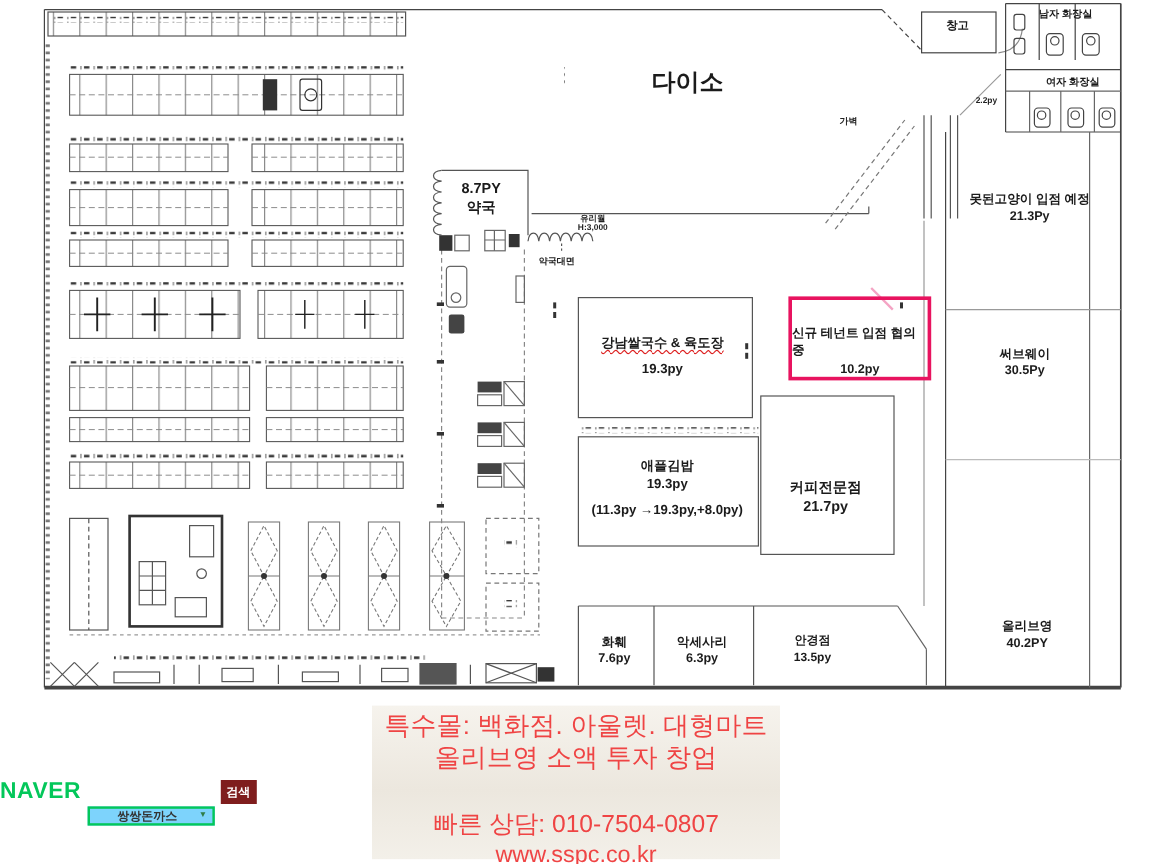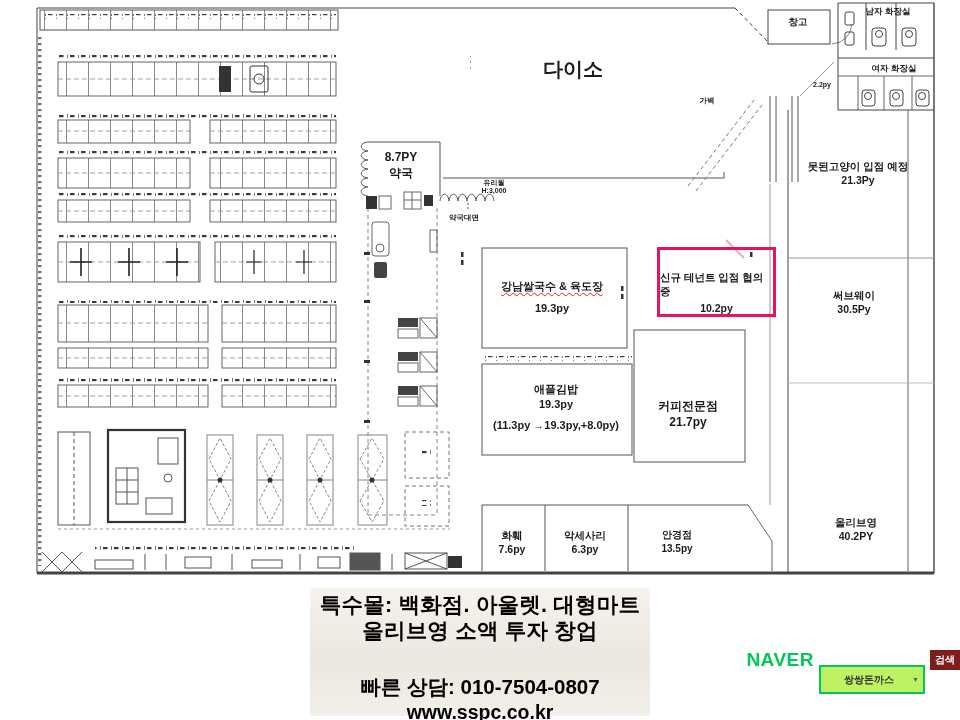--- a/index.html
+++ b/index.html
@@ -14,28 +14,28 @@
   .wavy{text-decoration:underline;text-decoration-style:wavy;text-decoration-color:#d22;
         text-decoration-thickness:1px;text-underline-offset:2px;}
   .hl-box{position:absolute;left:657px;top:247px;width:119px;height:70px;box-sizing:border-box;
           border:3px solid #e8135f;z-index:2;display:flex;flex-direction:column;
           align-items:center;justify-content:flex-end;gap:3px;}
   .hl-box .t1{font-size:10.5px;font-weight:bold;}
   .hl-box .t2{font-size:10.5px;font-weight:bold;}
   .banner{position:absolute;left:0;top:588px;width:960px;height:132px;text-align:center;z-index:4;}
   .banner-bg{position:absolute;left:310px;top:0;width:340px;height:128px;
              background:linear-gradient(180deg,#f6f3ed 0%,#ece7de 55%,#f3f0e9 100%);z-index:0;}
-  .bline{position:relative;z-index:1;font-weight:700;color:#000000;}
+  .bline{position:relative;z-index:1;font-weight:400;color:#ef4444;}
   .b1{font-size:21.5px;line-height:25px;padding-top:5px;letter-spacing:0.2px;}
   .b2{font-size:21.5px;line-height:25px;margin-top:1px;letter-spacing:0.2px;}
   .naver-row{position:relative;z-index:1;margin-top:5px;height:21px;display:flex;
-             align-items:center;justify-content:flex-end;gap:5px;padding-left:33px;}
+             align-items:center;justify-content:flex-start;gap:5px;}
   .naver-logo{color:#03c75a;font-weight:800;font-size:19px;letter-spacing:0.5px;}
   .naver-box{display:inline-flex;align-items:center;justify-content:space-between;
-             box-sizing:border-box;width:106px;height:29px;background:#bef264;
+             box-sizing:border-box;width:106px;height:16px;background:#7dd3fc;
              border:2px solid #03c75a;padding:0 4px 0 8px;cursor:pointer;margin-top:40px;}
   .naver-box .val{font-size:10px;font-weight:bold;color:#333;flex:1;text-align:center;}
   .naver-box .caret{font-size:7px;color:#2e7d46;margin-left:3px;}
   .naver-btn{display:inline-flex;align-items:center;justify-content:center;width:30px;height:20px;
              background:#7f1d1d;color:#fff;font-size:10px;font-weight:bold;cursor:pointer;}
   .b3{font-size:20.5px;line-height:24px;margin-top:5px;}
   .b4{font-size:19.5px;line-height:23px;margin-top:2px;}
 </style>
 </head>
 <body>

